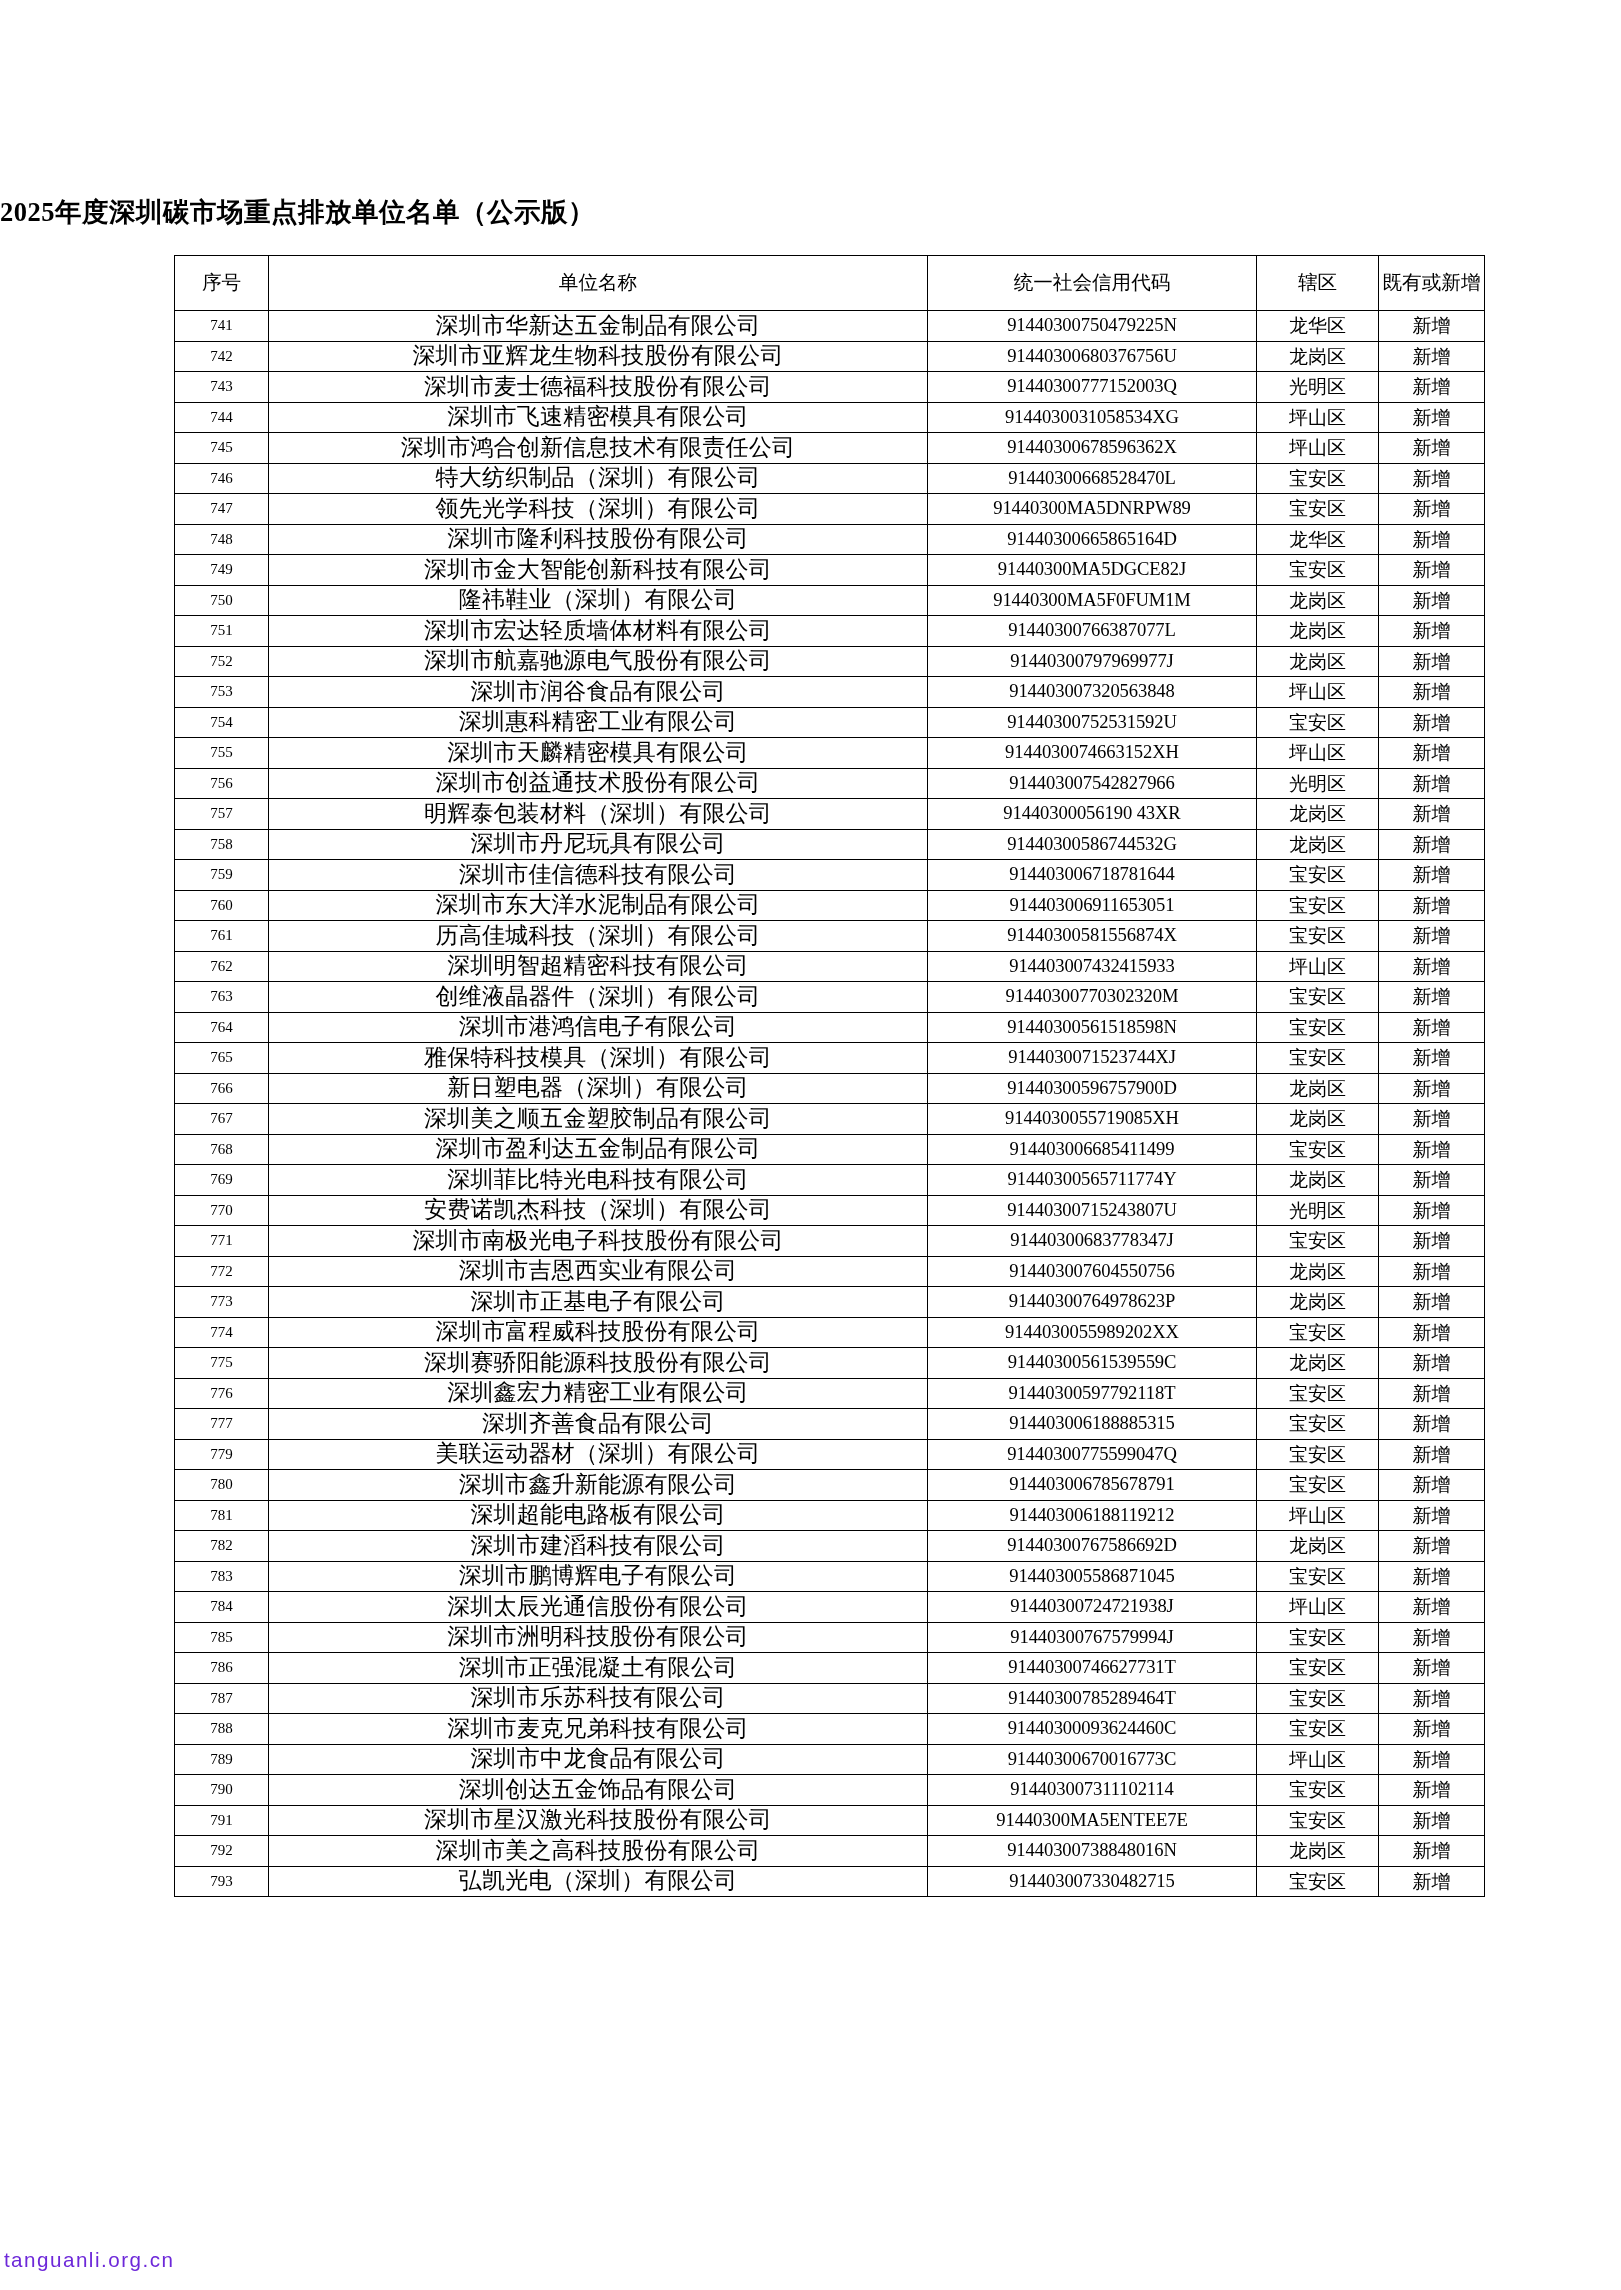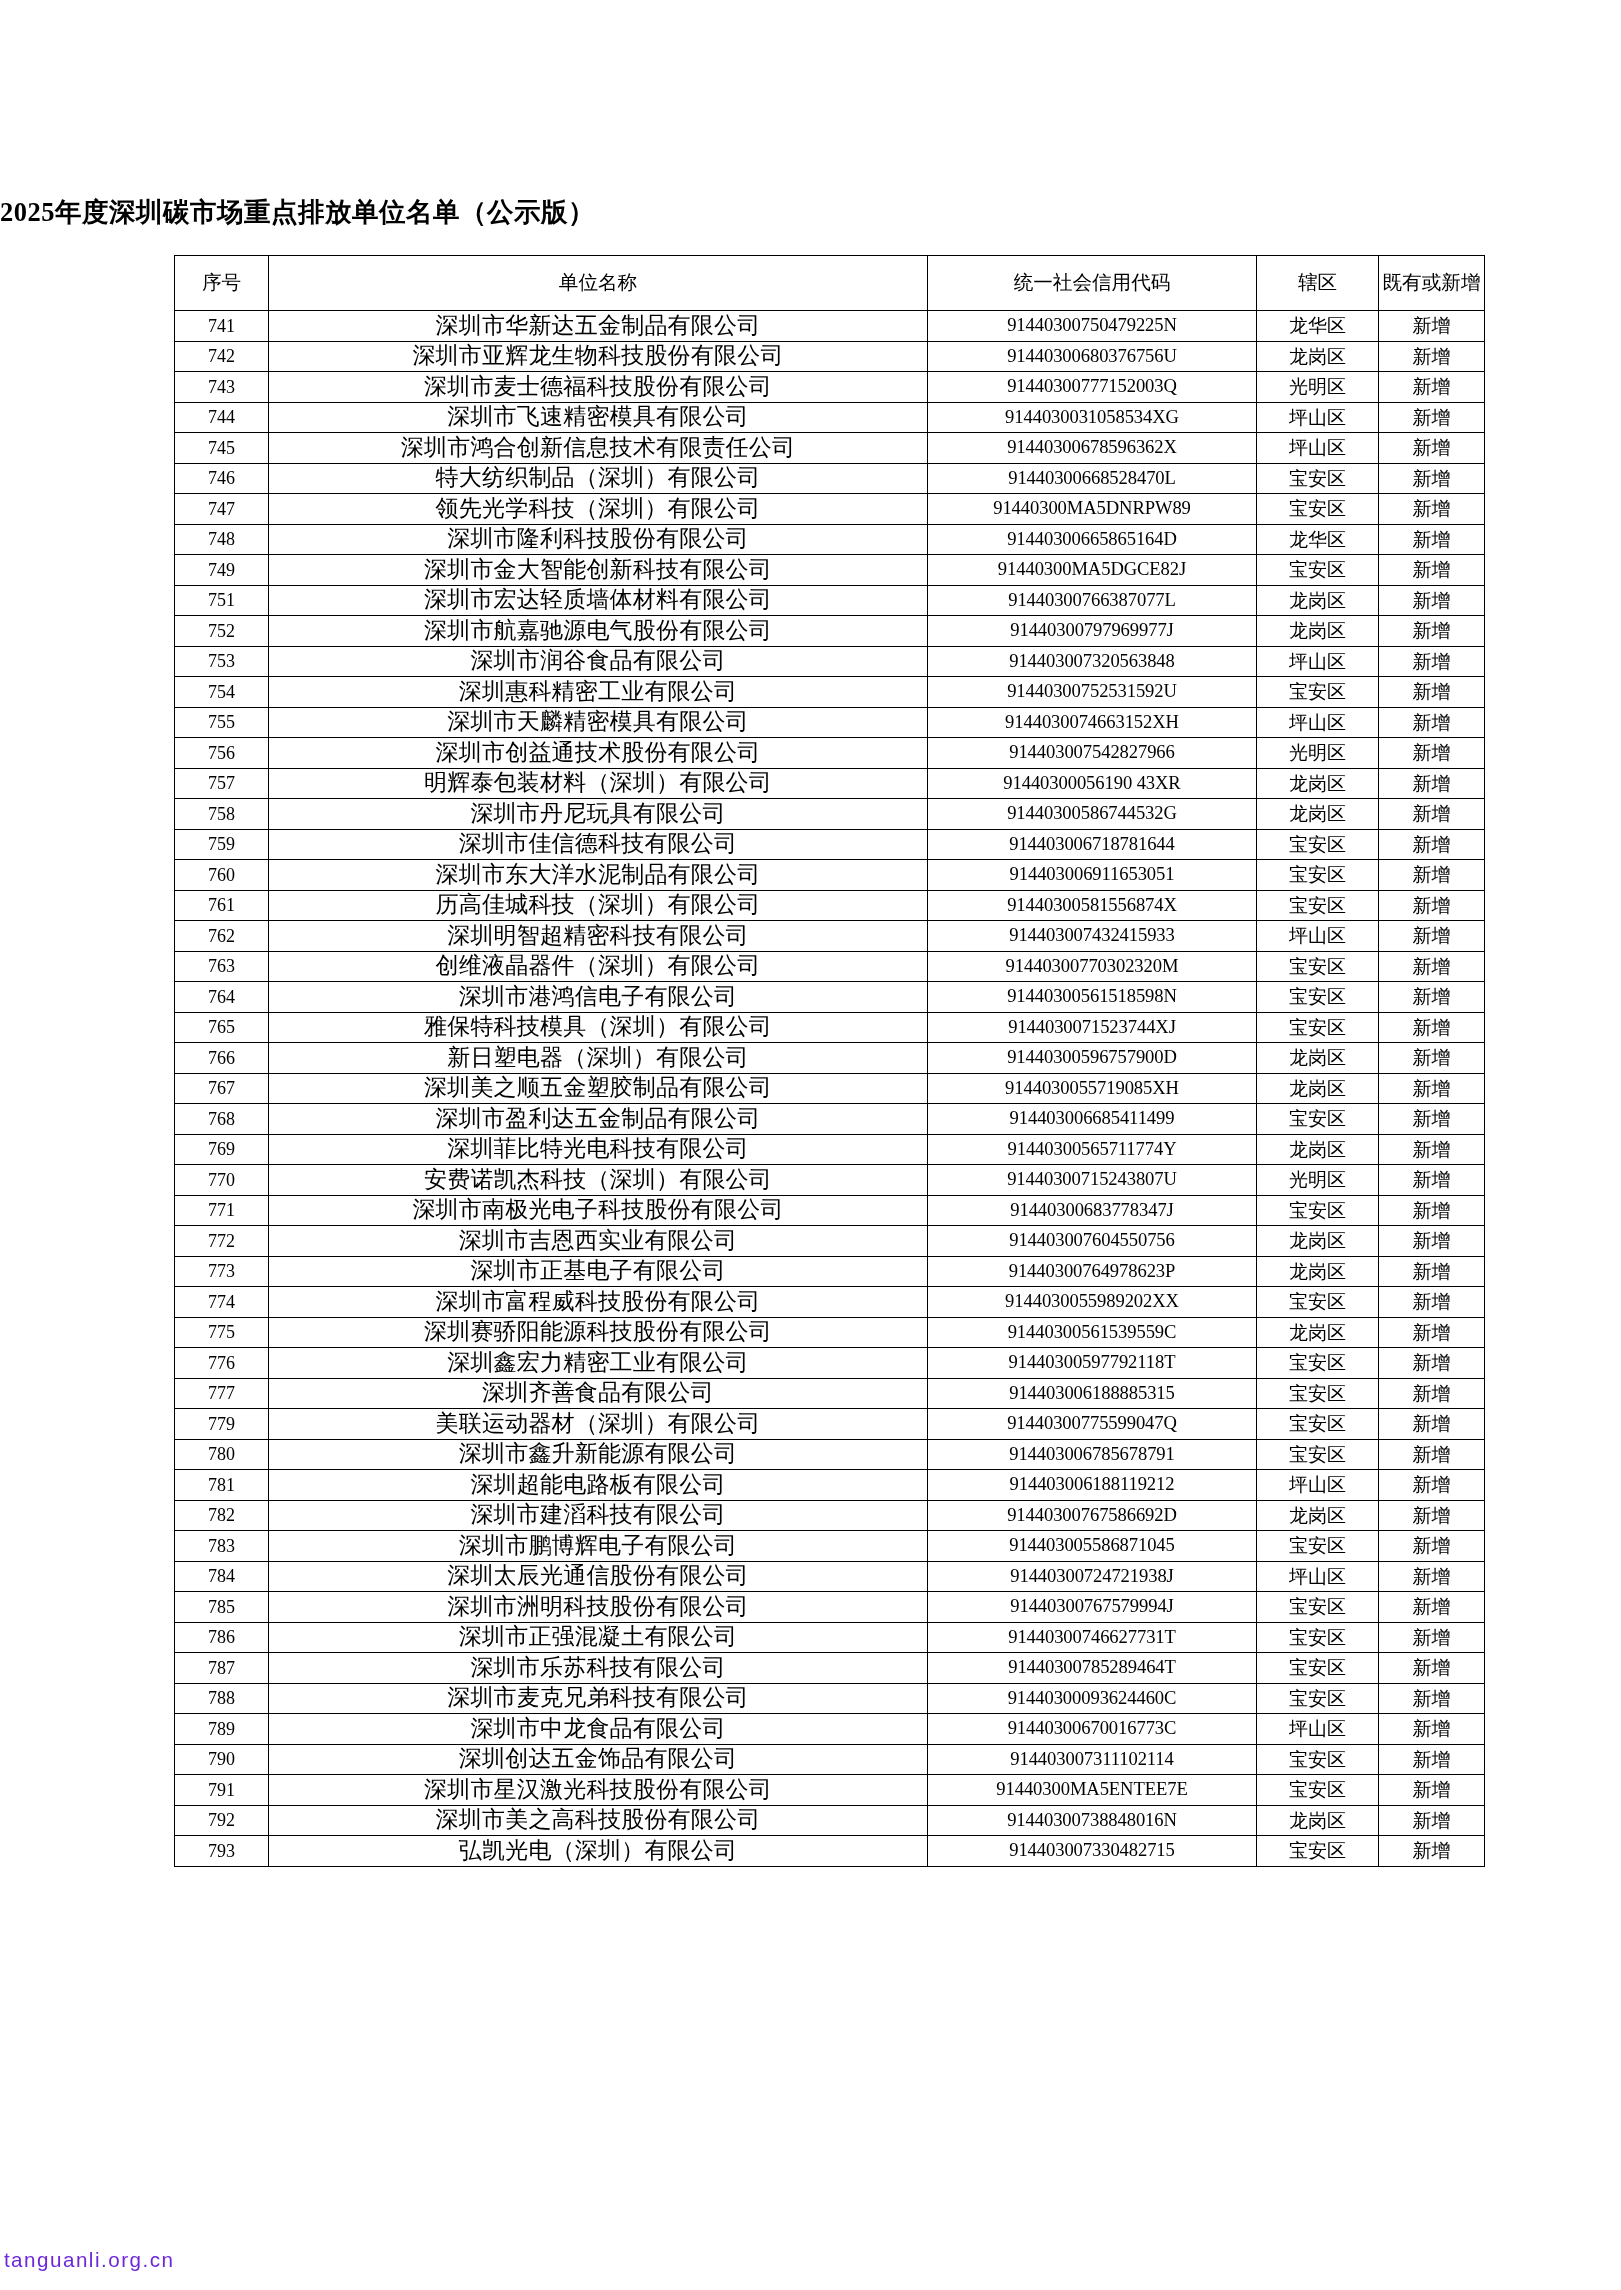--- a/index.html
+++ b/index.html
@@ -79,21 +79,21 @@
 
   td.cell-name {
     font-size: 23px;
     letter-spacing: 0.2px;
   }
   td.cell-code {
     font-size: 18.6px;
     letter-spacing: -0.1px;
   }
   td.cell-seq {
-    font-size: 18px;
+    font-size: 15px;
   }
   th.head-flag {
     font-size: 18.6px;
     line-height: 1.15;
   }
 
   .watermark {
     position: absolute;
     left: 3.9px;
     top: 2248px;
@@ -188,20 +188,27 @@
             <td class="cell-flag">新增</td>
           </tr>
           <tr>
             <td class="cell-seq">749</td>
             <td class="cell-name">深圳市金大智能创新科技有限公司</td>
             <td class="cell-code">91440300MA5DGCE82J</td>
             <td class="cell-dist">宝安区</td>
             <td class="cell-flag">新增</td>
           </tr>
           <tr>
+            <td class="cell-seq">750</td>
+            <td class="cell-name">隆祎鞋业（深圳）有限公司</td>
+            <td class="cell-code">91440300MA5F0FUM1M</td>
+            <td class="cell-dist">龙岗区</td>
+            <td class="cell-flag">新增</td>
+          </tr>
+          <tr>
             <td class="cell-seq">751</td>
             <td class="cell-name">深圳市宏达轻质墙体材料有限公司</td>
             <td class="cell-code">91440300766387077L</td>
             <td class="cell-dist">龙岗区</td>
             <td class="cell-flag">新增</td>
           </tr>
           <tr>
             <td class="cell-seq">752</td>
             <td class="cell-name">深圳市航嘉驰源电气股份有限公司</td>
             <td class="cell-code">91440300797969977J</td>

